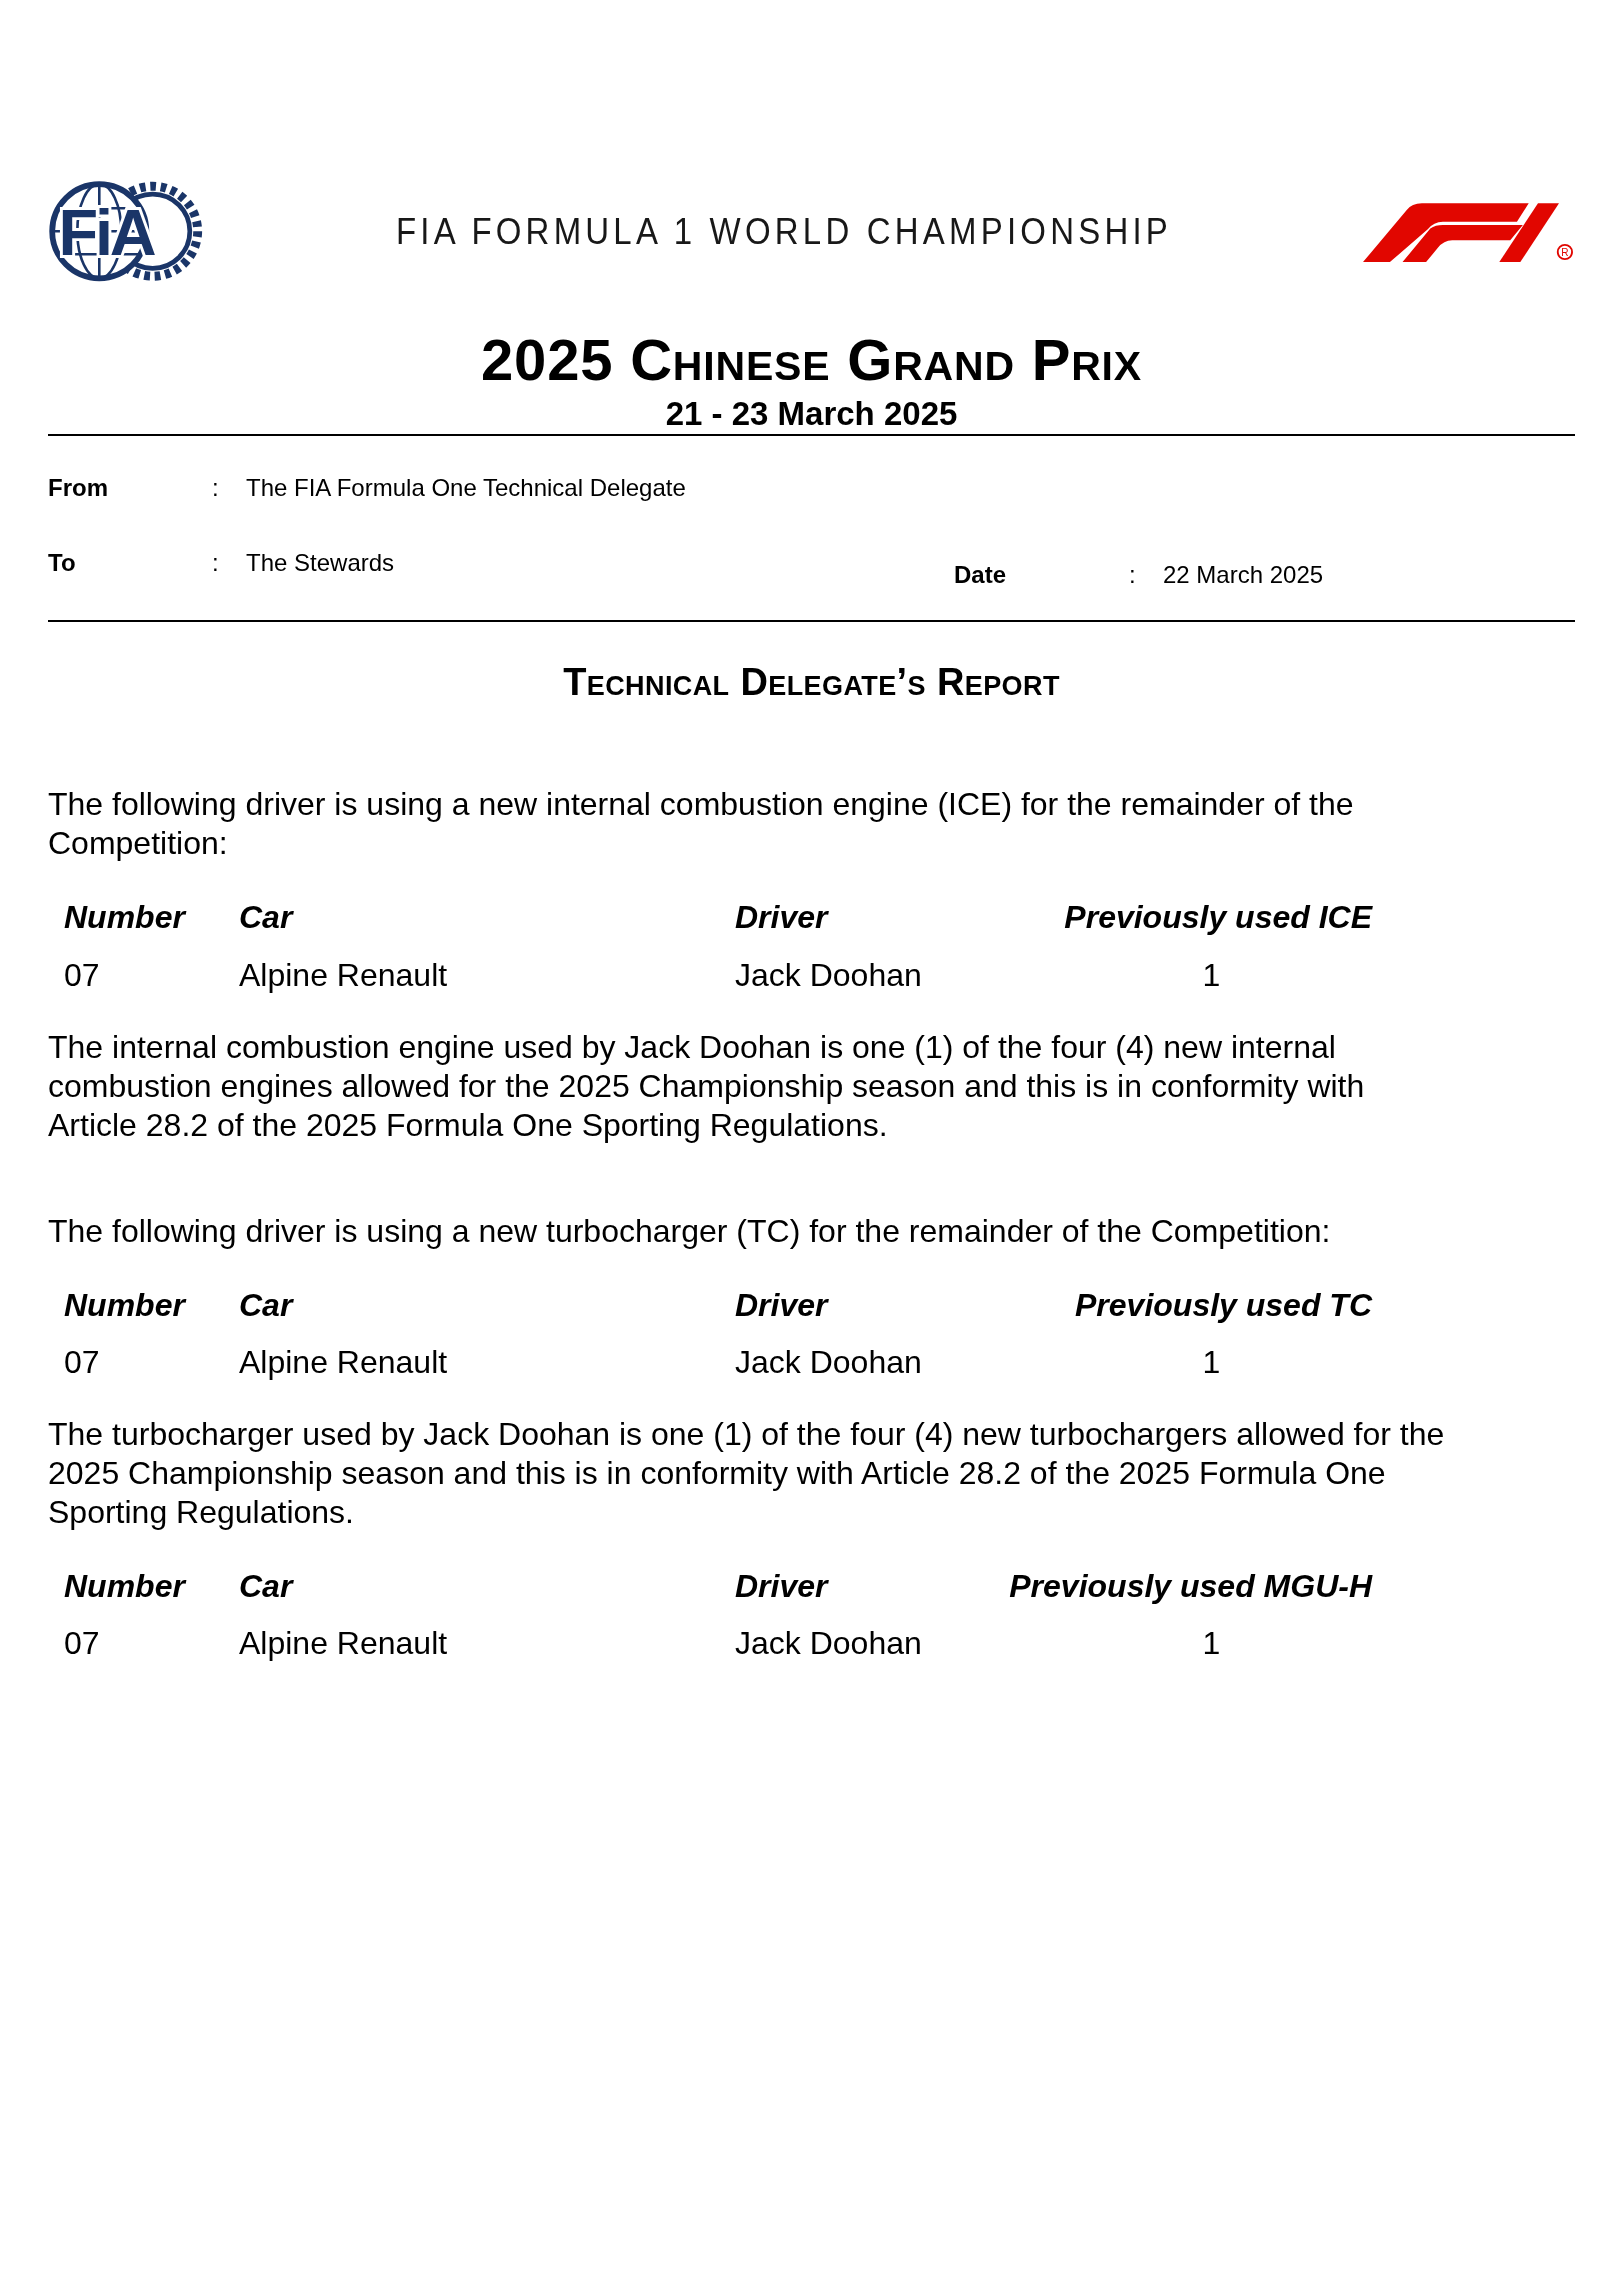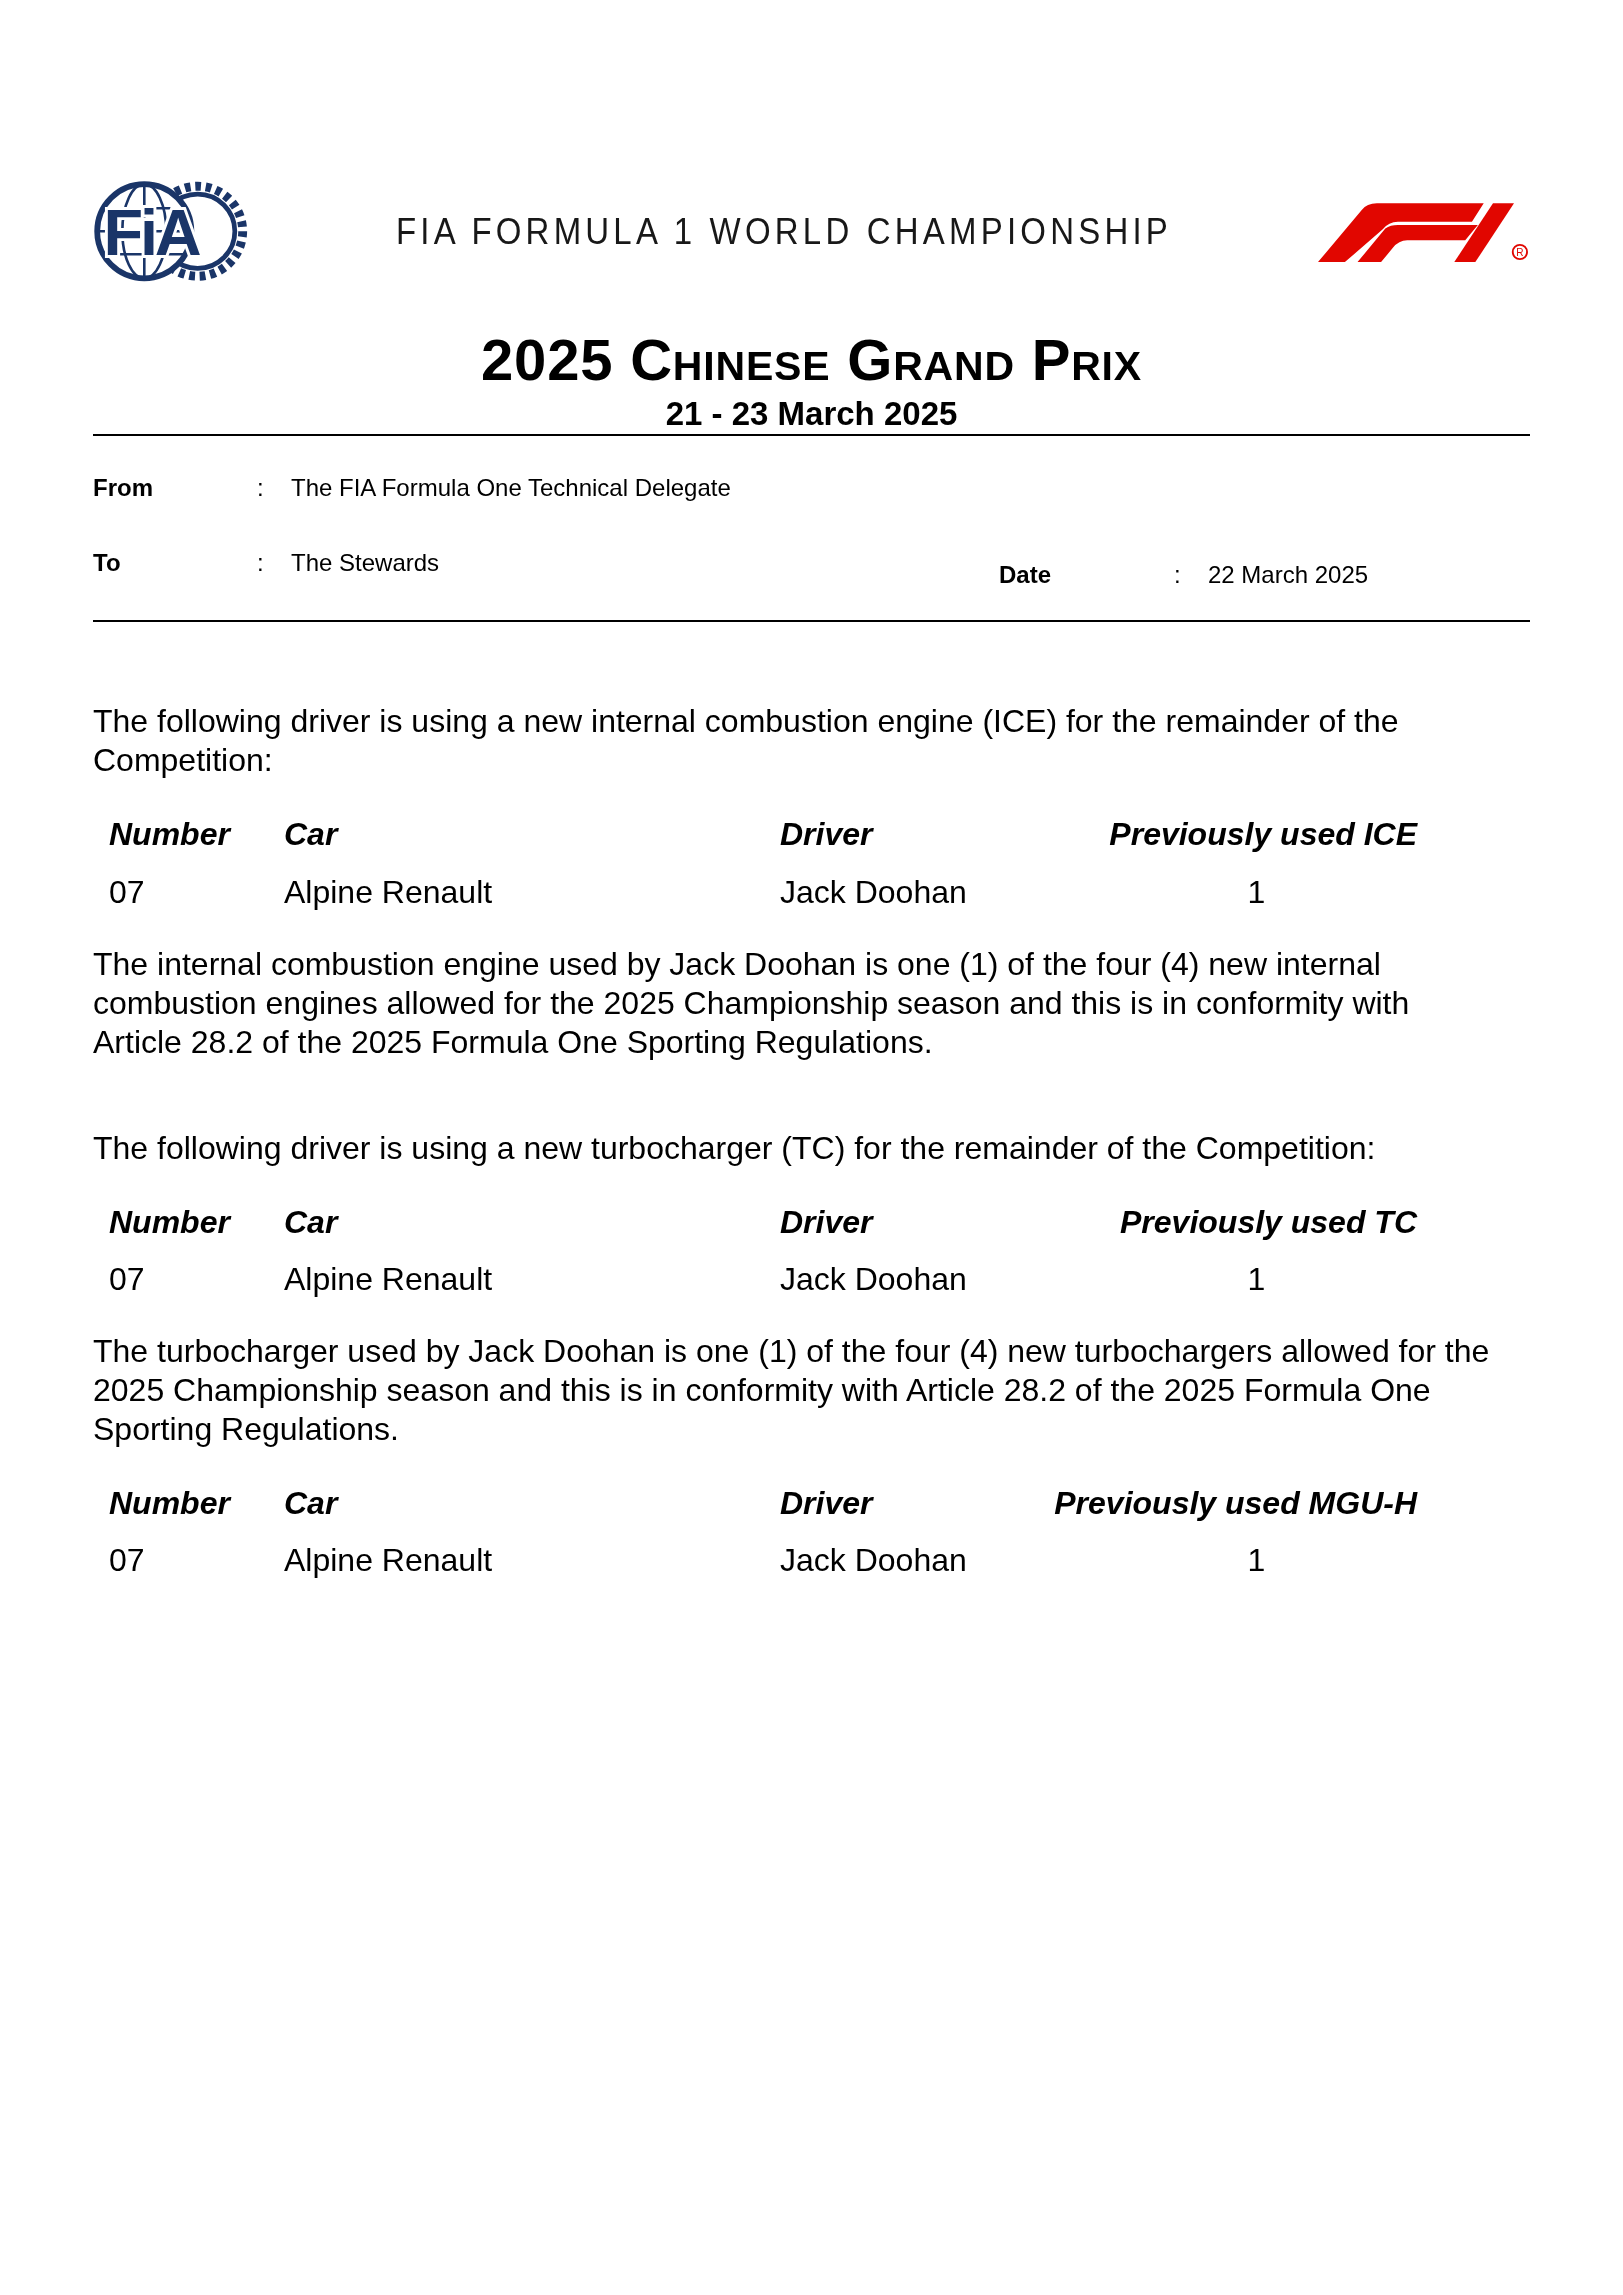--- a/index.html
+++ b/index.html
@@ -1,18 +1,18 @@
 <!DOCTYPE html>
 <html style="font-size:13.4px"><head>
 <meta charset="utf-8">
 <style>
   html,body{margin:0;padding:0;background:#ffffff;}
   body{width:1623px;height:2295px;overflow:hidden;
        font-family:"Liberation Sans",sans-serif;color:#000;}
-  .page{padding:0 93px;box-sizing:border-box;width:1623px;height:2295px;position:relative;}
+  .page{padding:0 48px;box-sizing:border-box;width:1623px;height:2295px;position:relative;}
 
   
   .header-row{display:flex;align-items:center;padding-top:175px;height:112px;}
   .fia-logo{width:157px;height:109px;flex:0 0 auto;}
   .header-title{flex:1;text-align:center;font-size:33px;letter-spacing:4.2px;
                 white-space:nowrap;color:#181818;transform:scaleY(1.14);font-weight:400;}
   .f1-logo{width:212px;height:63px;flex:0 0 auto;margin-top:5px;}
 
   
   .title{margin-top:42px;text-align:center;font-weight:bold;font-variant:small-caps;
@@ -100,20 +100,21 @@
     <span class="meta-value">The Stewards</span>
     <span class="date-block">
       <span class="date-label">Date</span>
       <span class="meta-colon">:</span>
       <span class="meta-value">22 March 2025</span>
     </span>
   </div>
 
   <hr class="rule rule2">
 
+  <div class="report-heading">Technical Delegate’s Report</div>
 
   <section>
     <p class="para intro-first">The following driver is using a new internal combustion engine (ICE) for the remainder of the Competition:</p>
     <div class="tbl">
       <div class="th">Number</div>
       <div class="th">Car</div>
       <div class="th">Driver</div>
       <div class="th last">Previously used ICE</div>
       <div class="td">07</div>
       <div class="td">Alpine Renault</div>

